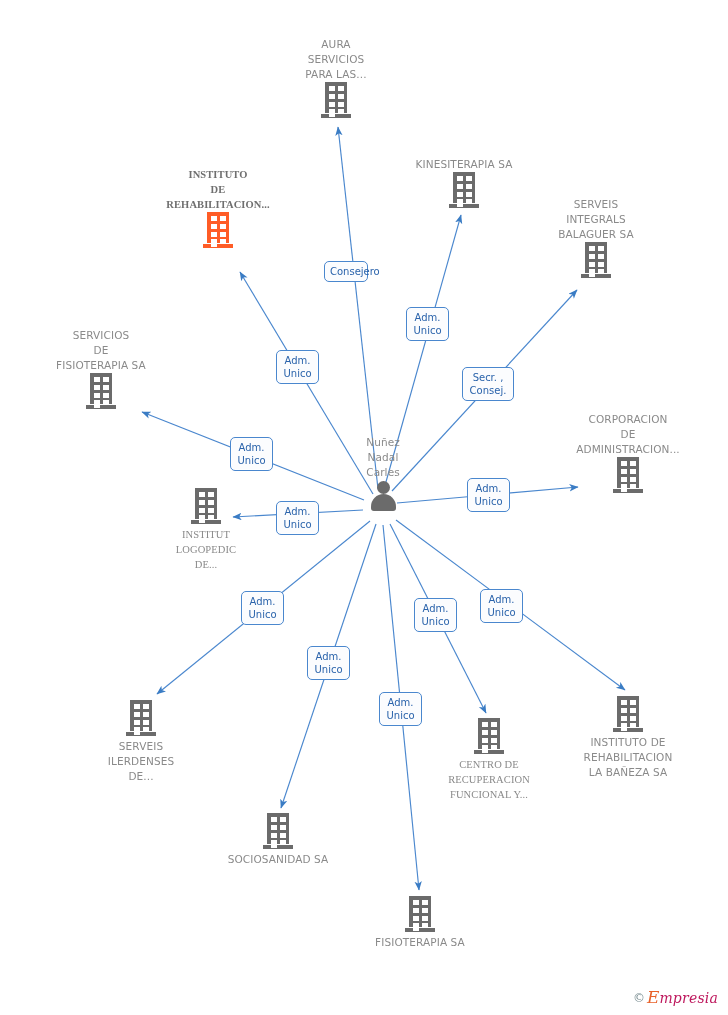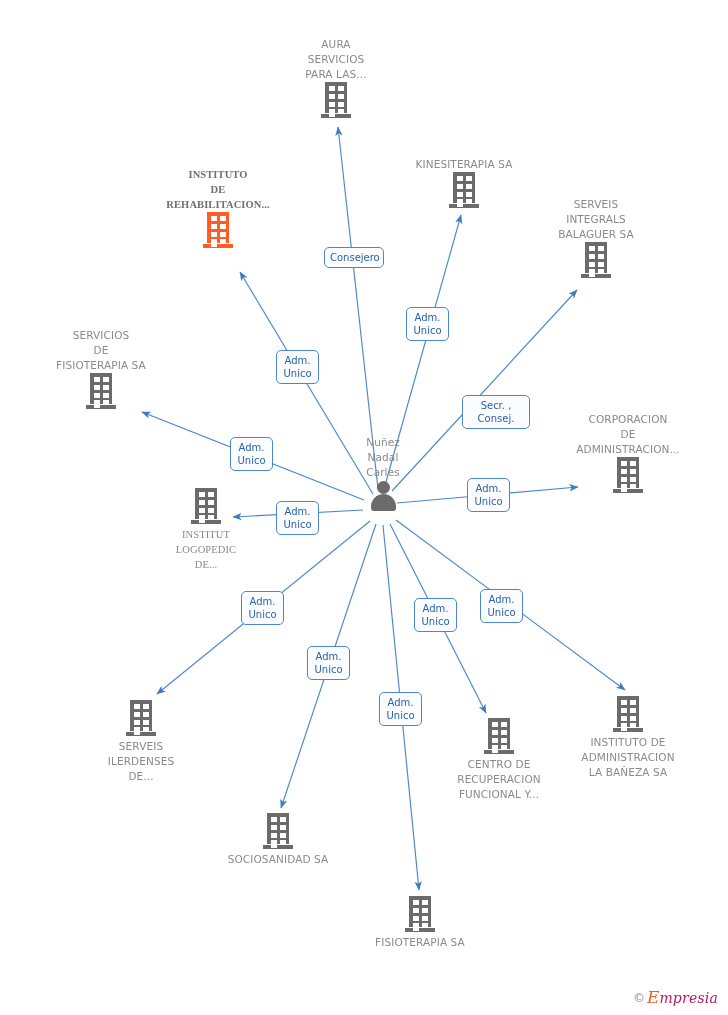--- a/index.html
+++ b/index.html
@@ -342,21 +342,21 @@
       <i class="c1 r2"></i>
         <i class="c2 r2"></i>
       <i class="c1 r3"></i>
         <i class="c2 r3"></i>
       <i class="door"></i>
         <i class="c2 r4"></i>
     </span>
     <span class="caption">SOCIOSANIDAD SA</span>
   </div>
 
-  <div class="node cap-below" style="left:499px; top:718px;">
+  <div class="node cap-below" style="left:489px; top:718px;font-family:Liberation Serif, serif;">
     <span class="glyph bld" style="color:#6b6b6b;">
       <span class="tower"></span>
         <span class="base"></span>
       <i class="c1 r1"></i>
         <i class="c2 r1"></i>
       <i class="c1 r2"></i>
         <i class="c2 r2"></i>
       <i class="c1 r3"></i>
         <i class="c2 r3"></i>
       <i class="door"></i>
@@ -374,21 +374,21 @@
       <i class="c1 r1"></i>
         <i class="c2 r1"></i>
       <i class="c1 r2"></i>
         <i class="c2 r2"></i>
       <i class="c1 r3"></i>
         <i class="c2 r3"></i>
       <i class="door"></i>
         <i class="c2 r4"></i>
     </span>
     <span class="caption">INSTITUTO DE
-ADMINISTRACION
+REHABILITACION
 LA BAÑEZA SA</span>
   </div>
 
   <div class="node cap-below" style="left:420px; top:896px;">
     <span class="glyph bld" style="color:#6b6b6b;">
       <span class="tower"></span>
         <span class="base"></span>
       <i class="c1 r1"></i>
         <i class="c2 r1"></i>
       <i class="c1 r2"></i>
@@ -404,26 +404,26 @@
   <div class="node cap-above" style="left:383px; top:434px;">
     <span class="caption">Nuñez
 Nadal
 Carles</span>
     <span class="glyph person">
       <span class="head"></span>
         <span class="body"></span>
     </span>
   </div>
 
-  <div class="elabel" style="left:324px; top:247px; width:60px;">Consejero</div>
+  <div class="elabel" style="left:324px; top:261px; width:44px;">Consejero</div>
   <div class="elabel" style="left:276px; top:350px; width:43px;">Adm.
 Unico</div>
   <div class="elabel" style="left:406px; top:307px; width:43px;">Adm.
 Unico</div>
-  <div class="elabel" style="left:462px; top:367px; width:68px;margin-top:28px;">Secr. ,
+  <div class="elabel" style="left:462px; top:367px; width:52px;">Secr. ,
 Consej.</div>
   <div class="elabel" style="left:230px; top:437px; width:43px;">Adm.
 Unico</div>
   <div class="elabel" style="left:467px; top:478px; width:43px;">Adm.
 Unico</div>
   <div class="elabel" style="left:276px; top:501px; width:43px;">Adm.
 Unico</div>
   <div class="elabel" style="left:480px; top:589px; width:43px;">Adm.
 Unico</div>
   <div class="elabel" style="left:414px; top:598px; width:43px;">Adm.

